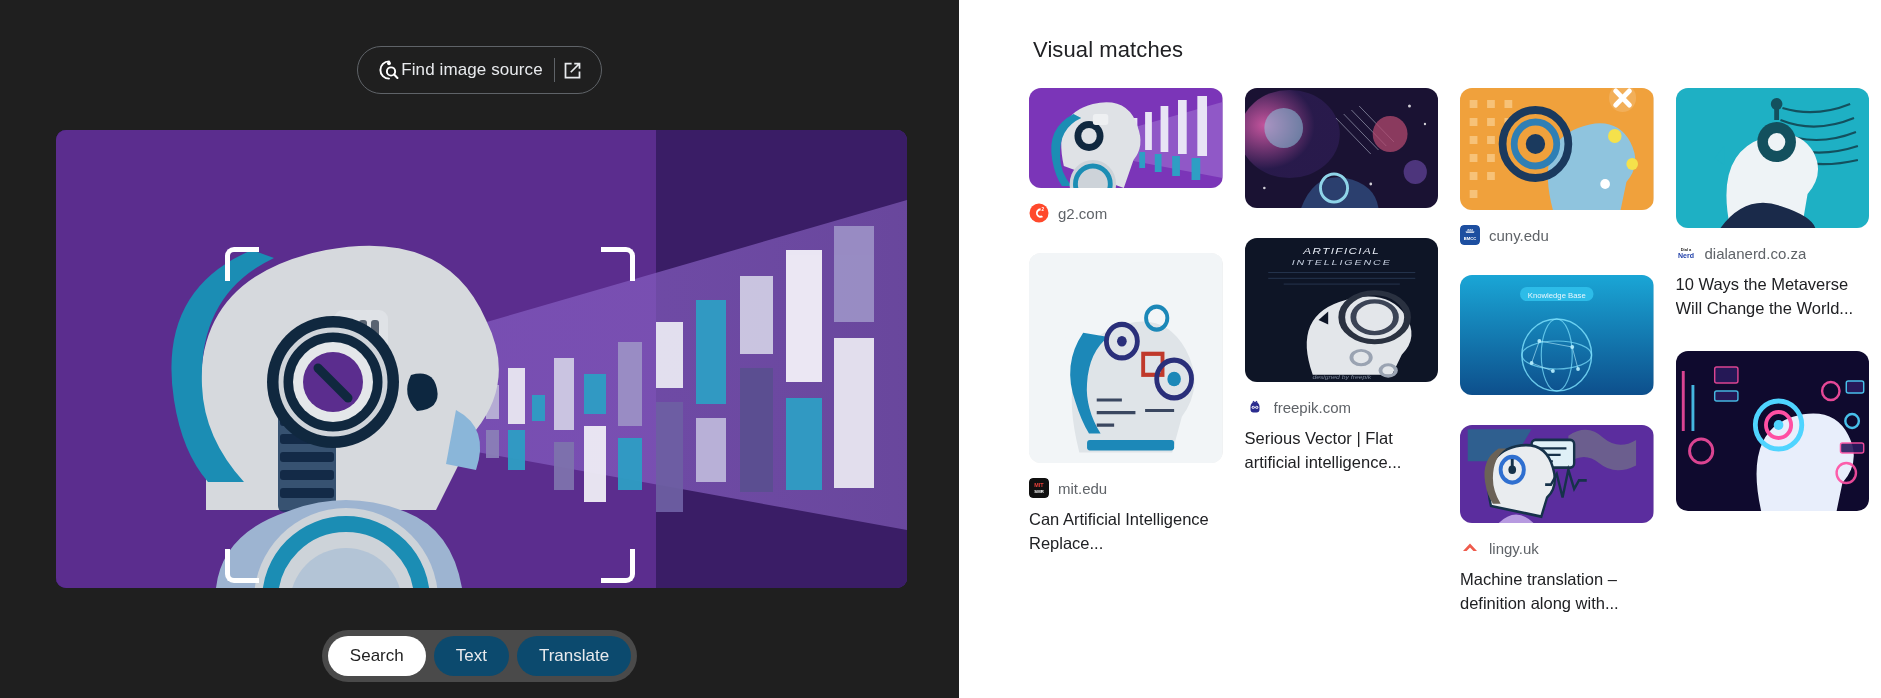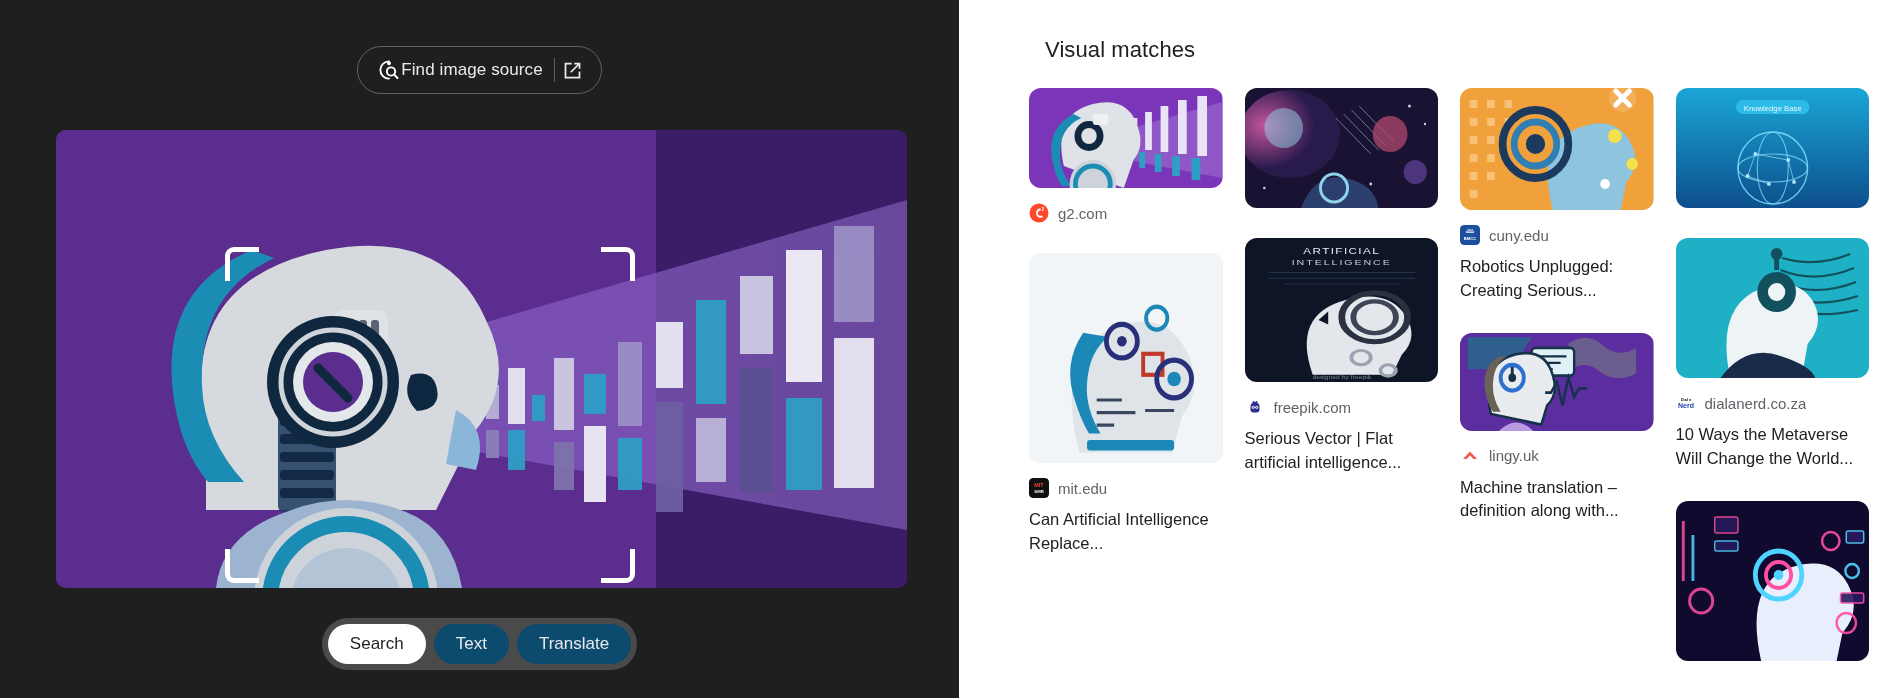--- a/index.html
+++ b/index.html
@@ -53,21 +53,21 @@
     position: absolute; width: 34px; height: 34px;
     border: 5px solid #fff;
   }
   .crop-h.tl { left:0; top:0; border-right:none; border-bottom:none; border-top-left-radius: 9px; }
   .crop-h.tr { right:0; top:0; border-left:none; border-bottom:none; border-top-right-radius: 9px; }
   .crop-h.bl { left:0; bottom:0; border-right:none; border-top:none; border-bottom-left-radius: 9px; }
   .crop-h.br { right:0; bottom:0; border-left:none; border-top:none; border-bottom-right-radius: 9px; }
 
   
   .chips-wrap {
-    position: absolute; bottom: 28px; left: 0; width: 959px;
+    position: absolute; bottom: 16px; left: 0; width: 959px;
     display: flex; justify-content: center;
   }
   .chips {
     display: flex; align-items: center; gap: 8px;
     background: #4a4a4a; border-radius: 26px; padding: 6px;
   }
   .chip {
     height: 40px; padding: 0 22px; border-radius: 21px;
     display: flex; align-items: center; justify-content: center;
     font-size: 17px; color: #e8eaed; background: #0c4a6e;
@@ -77,21 +77,21 @@
 
   
   .right-pane {
     position: relative;
     width: 922px; height: 698px;
     background: #ffffff;
     flex: 0 0 922px;
     overflow: hidden;
   }
   .vm-title {
-    position: absolute; left: 86px; top: 37px;
+    position: absolute; left: 74px; top: 37px;
     font-size: 22px; color: #202124; letter-spacing: .1px;
   }
   .masonry {
     position: absolute; left: 70px; top: 80px;
     width: 840px; height: 618px;
     column-count: 4; column-gap: 22px; margin-top: 8px;
   }
   .card {
     break-inside: avoid; display: block;
     width: 100%; margin: 0 0 30px 0;
@@ -339,21 +339,21 @@
               <g fill="#fff" opacity=".8">
                 <circle cx="170" cy="18" r="1.5"></circle>
                 <circle cx="186" cy="36" r="1.2"></circle>
                 <circle cx="130" cy="96" r="1.4"></circle>
                 <circle cx="20" cy="100" r="1.3"></circle>
               </g>
             </svg>
           </div>
         </div>
         <div class="card">
-          <div class="thumb" style="height: 144px;">
+          <div class="thumb" style="height: 144px; font-style: italic;">
             <svg viewBox="0 0 200 200" preserveAspectRatio="none">
               <rect width="200" height="200" fill="#0e1526"></rect>
               <text x="100" y="22" font-size="12" fill="#e6ebf5" text-anchor="middle" font-family="Liberation Sans" letter-spacing="1.5">ARTIFICIAL</text>
               <text x="100" y="37" font-size="11" fill="#c6d0e0" text-anchor="middle" font-family="Liberation Sans" letter-spacing="2">INTELLIGENCE</text>
               <g stroke="#2a3a55" stroke-width="1">
                 <line x1="24" y1="48" x2="176" y2="48"></line>
                 <line x1="24" y1="56" x2="176" y2="56"></line>
                 <line x1="40" y1="64" x2="160" y2="64"></line>
               </g>
               <path d="M70 190 q-22 -84 34 -104 q44 -16 62 22 q14 30 -4 54 l-10 28z" fill="#e3e6ea"></path>
@@ -418,53 +418,20 @@
             <span class="fav">
               <svg viewBox="0 0 20 20">
                 <rect width="20" height="20" rx="4" fill="#1d4fa0"></rect>
                 <path d="M5.5 6.5h9l-.6 1.3H6.1z" fill="#fff"></path>
                 <path d="M7 5.3 8.2 4l1 1.1L10.2 4l1 1.1L12.4 4l.8 1.4H6.6z" fill="#fff"></path>
                 <text x="10" y="14.6" font-size="4.2" fill="#fff" text-anchor="middle" font-family="Liberation Sans">BMCC</text>
               </svg>
             </span>
             <span class="src-name">cuny.edu</span>
           </div>
-          <div class="card-title">Robotics Unplugged: Creating Serious...</div>
-        </div>
-        <div class="card">
-          <div class="thumb" style="height: 98px;">
-            <svg viewBox="0 0 200 92" preserveAspectRatio="none">
-              <rect width="200" height="92" fill="#5b2d9e"></rect>
-              <polygon points="8,4 74,4 54,34 8,34" fill="#2f5f8f"></polygon>
-              <path d="M112 10 q20 -12 36 2 q16 12 34 2 l0 24 q-22 10 -38 -2 q-16 -12 -32 0z" fill="#6f6a8a" opacity=".8"></path>
-              <rect x="74" y="14" width="44" height="26" rx="4" fill="#dff0f7" stroke="#16324a" stroke-width="2.5"></rect>
-              <g stroke="#16324a" stroke-width="2">
-                <line x1="80" y1="22" x2="110" y2="22"></line>
-                <line x1="80" y1="28" x2="104" y2="28"></line>
-                <line x1="80" y1="34" x2="96" y2="34"></line>
-              </g>
-              <path d="M32 76 q-12 -48 26 -56 q30 -6 38 20 q6 18 -6 28 l-6 18z" fill="#e9ecef" stroke="#16324a" stroke-width="2.5"></path>
-              <path d="M40 22 q-18 10 -14 32 q2 12 8 20 l8 0 q-8 -12 -8 -24 q0 -20 14 -28z" fill="#6b6257"></path>
-              <circle cx="54" cy="42" r="12" fill="none" stroke="#2f6fd0" stroke-width="4"></circle>
-              <circle cx="54" cy="42" r="4" fill="#16324a"></circle>
-              <line x1="54" y1="32" x2="54" y2="42" stroke="#16324a" stroke-width="3"></line>
-              <path d="M88 56 l6 0 6 -10 6 22 6 -26 6 18 5 -8 8 0" fill="none" stroke="#16324a" stroke-width="2.5"></path>
-              <path d="M40 92 q18 -16 36 0z" fill="#b79ae0"></path>
-            </svg>
-          </div>
-          <div class="src-row">
-            <span class="fav">
-              <svg viewBox="0 0 20 20">
-                <rect width="20" height="20" fill="#fff"></rect>
-                <path d="M3 13 L10 5.5 L17 13 L13.4 13 L10 9.4 L6.6 13z" fill="#ef5b4c"></path>
-              </svg>
-            </span>
-            <span class="src-name">lingy.uk</span>
-          </div>
-          <div class="card-title">Machine translation – definition along with...</div>
         </div>
         <div class="card">
           <div class="thumb" style="height: 120px;">
             <svg viewBox="0 0 200 120" preserveAspectRatio="none">
               <defs>
                 <linearGradient id="bg1" x1="0" y1="0" x2="0" y2="1">
                   <stop offset="0" stop-color="#1aa6d6"></stop>
                   <stop offset="1" stop-color="#0d4f8c"></stop>
                 </linearGradient>
               </defs>
@@ -484,20 +451,52 @@
               <g stroke="#b8f0ff" stroke-width="1" opacity=".6">
                 <line x1="82" y1="66" x2="116" y2="72"></line>
                 <line x1="116" y1="72" x2="122" y2="94"></line>
                 <line x1="96" y1="96" x2="74" y2="88"></line>
                 <line x1="82" y1="66" x2="74" y2="88"></line>
               </g>
             </svg>
           </div>
         </div>
         <div class="card">
+          <div class="thumb" style="height: 98px;">
+            <svg viewBox="0 0 200 92" preserveAspectRatio="none">
+              <rect width="200" height="92" fill="#5b2d9e"></rect>
+              <polygon points="8,4 74,4 54,34 8,34" fill="#2f5f8f"></polygon>
+              <path d="M112 10 q20 -12 36 2 q16 12 34 2 l0 24 q-22 10 -38 -2 q-16 -12 -32 0z" fill="#6f6a8a" opacity=".8"></path>
+              <rect x="74" y="14" width="44" height="26" rx="4" fill="#dff0f7" stroke="#16324a" stroke-width="2.5"></rect>
+              <g stroke="#16324a" stroke-width="2">
+                <line x1="80" y1="22" x2="110" y2="22"></line>
+                <line x1="80" y1="28" x2="104" y2="28"></line>
+                <line x1="80" y1="34" x2="96" y2="34"></line>
+              </g>
+              <path d="M32 76 q-12 -48 26 -56 q30 -6 38 20 q6 18 -6 28 l-6 18z" fill="#e9ecef" stroke="#16324a" stroke-width="2.5"></path>
+              <path d="M40 22 q-18 10 -14 32 q2 12 8 20 l8 0 q-8 -12 -8 -24 q0 -20 14 -28z" fill="#6b6257"></path>
+              <circle cx="54" cy="42" r="12" fill="none" stroke="#2f6fd0" stroke-width="4"></circle>
+              <circle cx="54" cy="42" r="4" fill="#16324a"></circle>
+              <line x1="54" y1="32" x2="54" y2="42" stroke="#16324a" stroke-width="3"></line>
+              <path d="M88 56 l6 0 6 -10 6 22 6 -26 6 18 5 -8 8 0" fill="none" stroke="#16324a" stroke-width="2.5"></path>
+              <path d="M40 92 q18 -16 36 0z" fill="#b79ae0"></path>
+            </svg>
+          </div>
+          <div class="src-row">
+            <span class="fav">
+              <svg viewBox="0 0 20 20">
+                <rect width="20" height="20" fill="#fff"></rect>
+                <path d="M3 13 L10 5.5 L17 13 L13.4 13 L10 9.4 L6.6 13z" fill="#ef5b4c"></path>
+              </svg>
+            </span>
+            <span class="src-name">lingy.uk</span>
+          </div>
+          <div class="card-title">Machine translation – definition along with...</div>
+        </div>
+        <div class="card">
           <div class="thumb" style="height: 140px;">
             <svg viewBox="0 0 200 140" preserveAspectRatio="none">
               <rect width="200" height="140" fill="#1eb0c4"></rect>
               <g fill="none" stroke="#13505e" stroke-width="2.2">
                 <path d="M110 20 q34 10 70 -4"></path>
                 <path d="M108 32 q36 14 76 -2"></path>
                 <path d="M106 44 q38 16 80 0"></path>
                 <path d="M104 56 q40 16 84 2"></path>
                 <path d="M104 68 q40 14 84 4"></path>
               </g>

